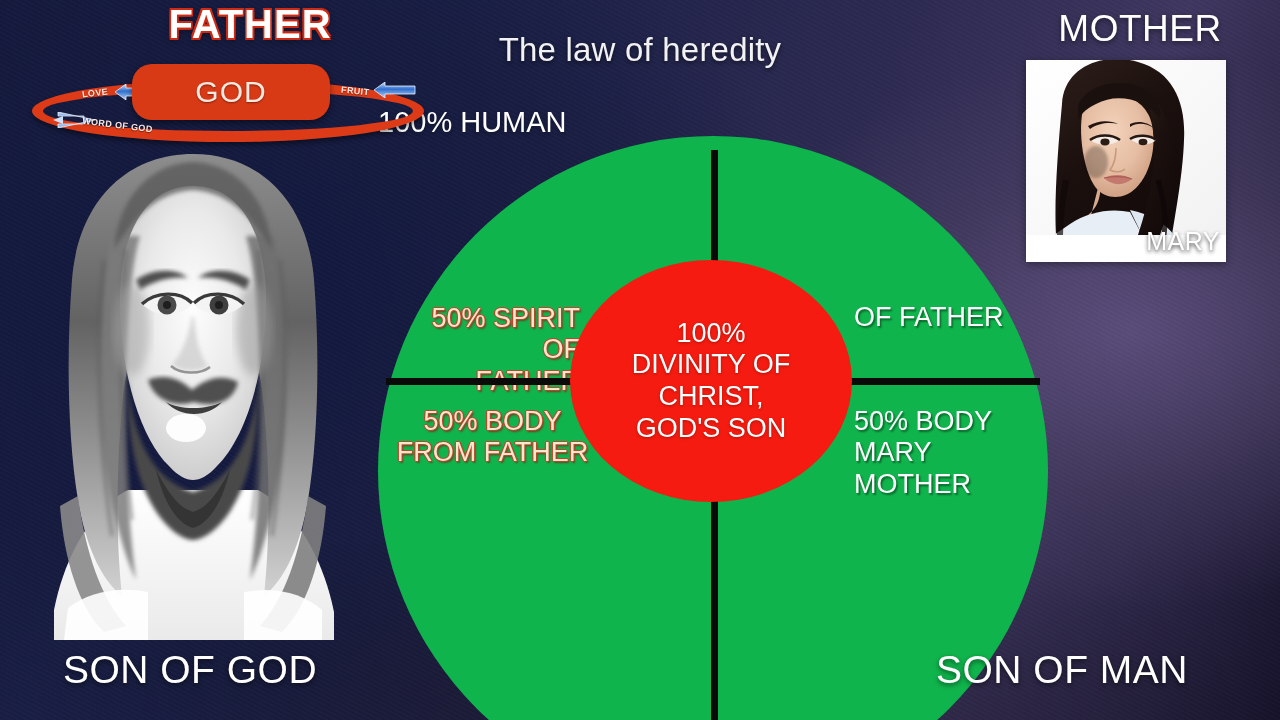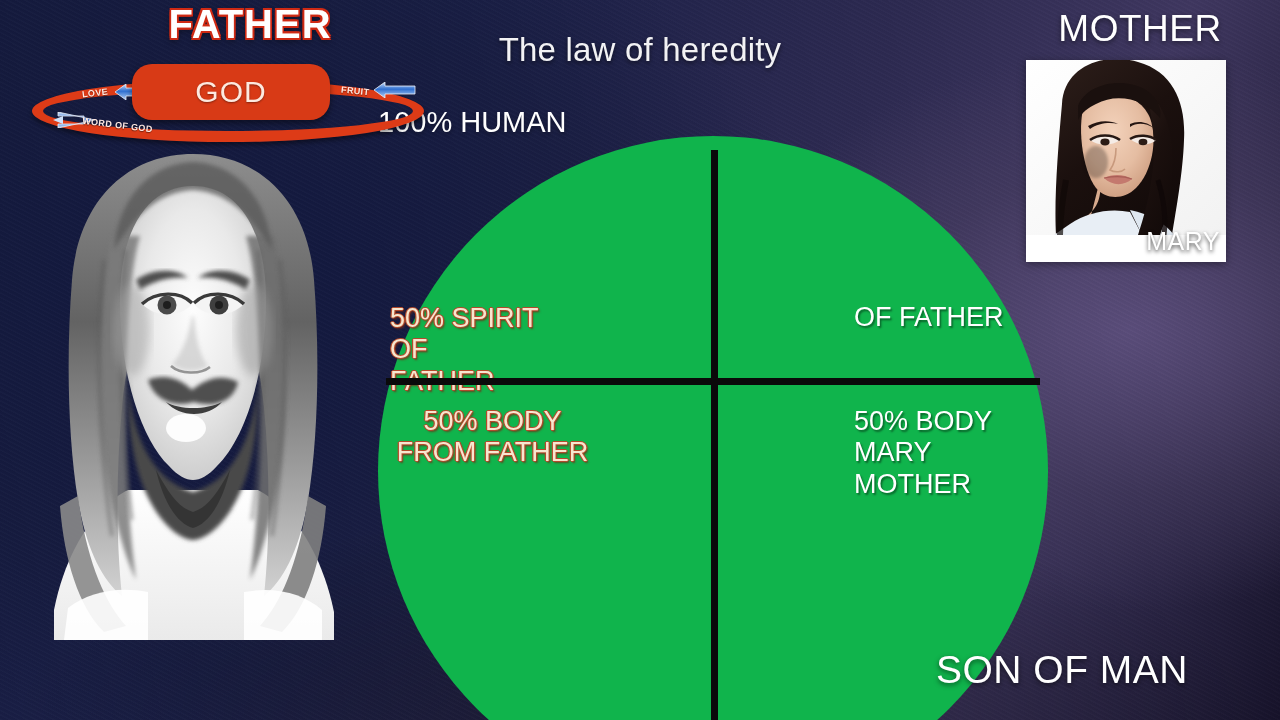--- a/index.html
+++ b/index.html
@@ -143,21 +143,21 @@
   .quad-left{
     color:#f7e7cf;
     text-shadow:
       -1.2px 0 0 #b34a2b, 1.2px 0 0 #b34a2b, 0 -1.2px 0 #b34a2b, 0 1.2px 0 #b34a2b,
       1.5px 1.5px 2px rgba(120,40,20,.8);
   }
   .quad-right{
     color:#ffffff;
     text-shadow:1.5px 1.5px 2px rgba(0,0,0,.45);
   }
-  #quad-spirit-father{ left:12px;  top:167px; width:190px; text-align:left; }
+  #quad-spirit-father{ left:12px;  top:167px; width:190px; text-align:right; }
   #quad-body-father  { left:12px;  top:270px; width:205px; text-align:center; }
   #quad-spirit-mother{ left:476px; top:166px; width:200px; }
   #quad-body-mother  { left:476px; top:270px; width:200px; }
 
   
   #son-of-god{
     position:absolute; left:20px; bottom:28px; width:340px; text-align:center;
     font-size:39px; color:#ffffff; letter-spacing:.5px;
     text-shadow:0 2px 5px rgba(0,0,0,.55); z-index:6;
   }
@@ -288,20 +288,21 @@
     <path d="M148,330 C162,356 172,368 185,372 C198,368 208,356 222,330
              C214,364 200,384 185,388 C170,384 156,364 148,330 Z" fill="#2f2f2f" opacity=".8"></path>
 
     <path d="M70,356 C78,418 96,462 118,486 L96,492 C70,466 56,418 52,366 Z" fill="#8a8a8a" opacity=".9"></path>
     <path d="M300,356 C292,418 274,462 252,486 L274,492 C300,466 314,418 318,366 Z" fill="#7f7f7f" opacity=".9"></path>
 
     <path d="M60,468 C80,452 110,446 140,452 L140,500 L56,500 Z" fill="#ffffff" opacity=".9"></path>
     <path d="M236,452 C268,446 296,454 314,470 L314,500 L236,500 Z" fill="#ffffff" opacity=".9"></path>
   </svg>
 
+  <div id="son-of-god">SON OF GOD</div>
 
   <div id="mother-title">MOTHER</div>
 
   <div id="mother-photo">
     <svg viewBox="0 0 200 175" width="200" height="175">
       <defs>
         <linearGradient id="bgw" x1="0" y1="0" x2="1" y2="1">
           <stop offset="0%" stop-color="#ffffff"></stop>
             <stop offset="100%" stop-color="#f2f2f2"></stop>
         </linearGradient>
@@ -384,15 +385,23 @@
 
     <div class="quad quad-right" id="quad-body-mother">
       <div>50% BODY</div>
       <div>MARY</div>
       <div>MOTHER</div>
     </div>
 
     <div id="v-line"></div>
     <div id="h-line"></div>
 
+    <div id="red-core">
+      <div class="core-text">
+        <div>100%</div>
+        <div>DIVINITY OF</div>
+        <div>CHRIST,</div>
+        <div>GOD'S SON</div>
+      </div>
+    </div>
   </div>
 
 </div>
 
 </body></html>

